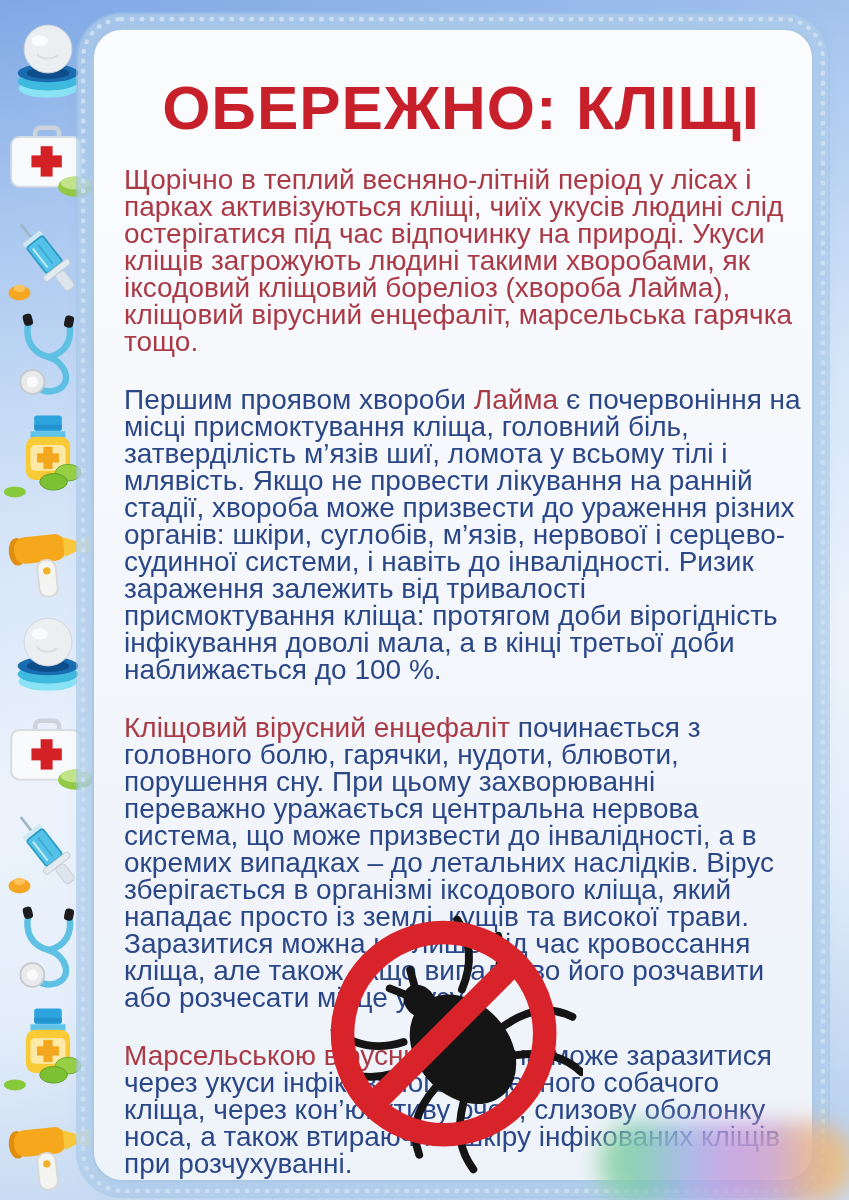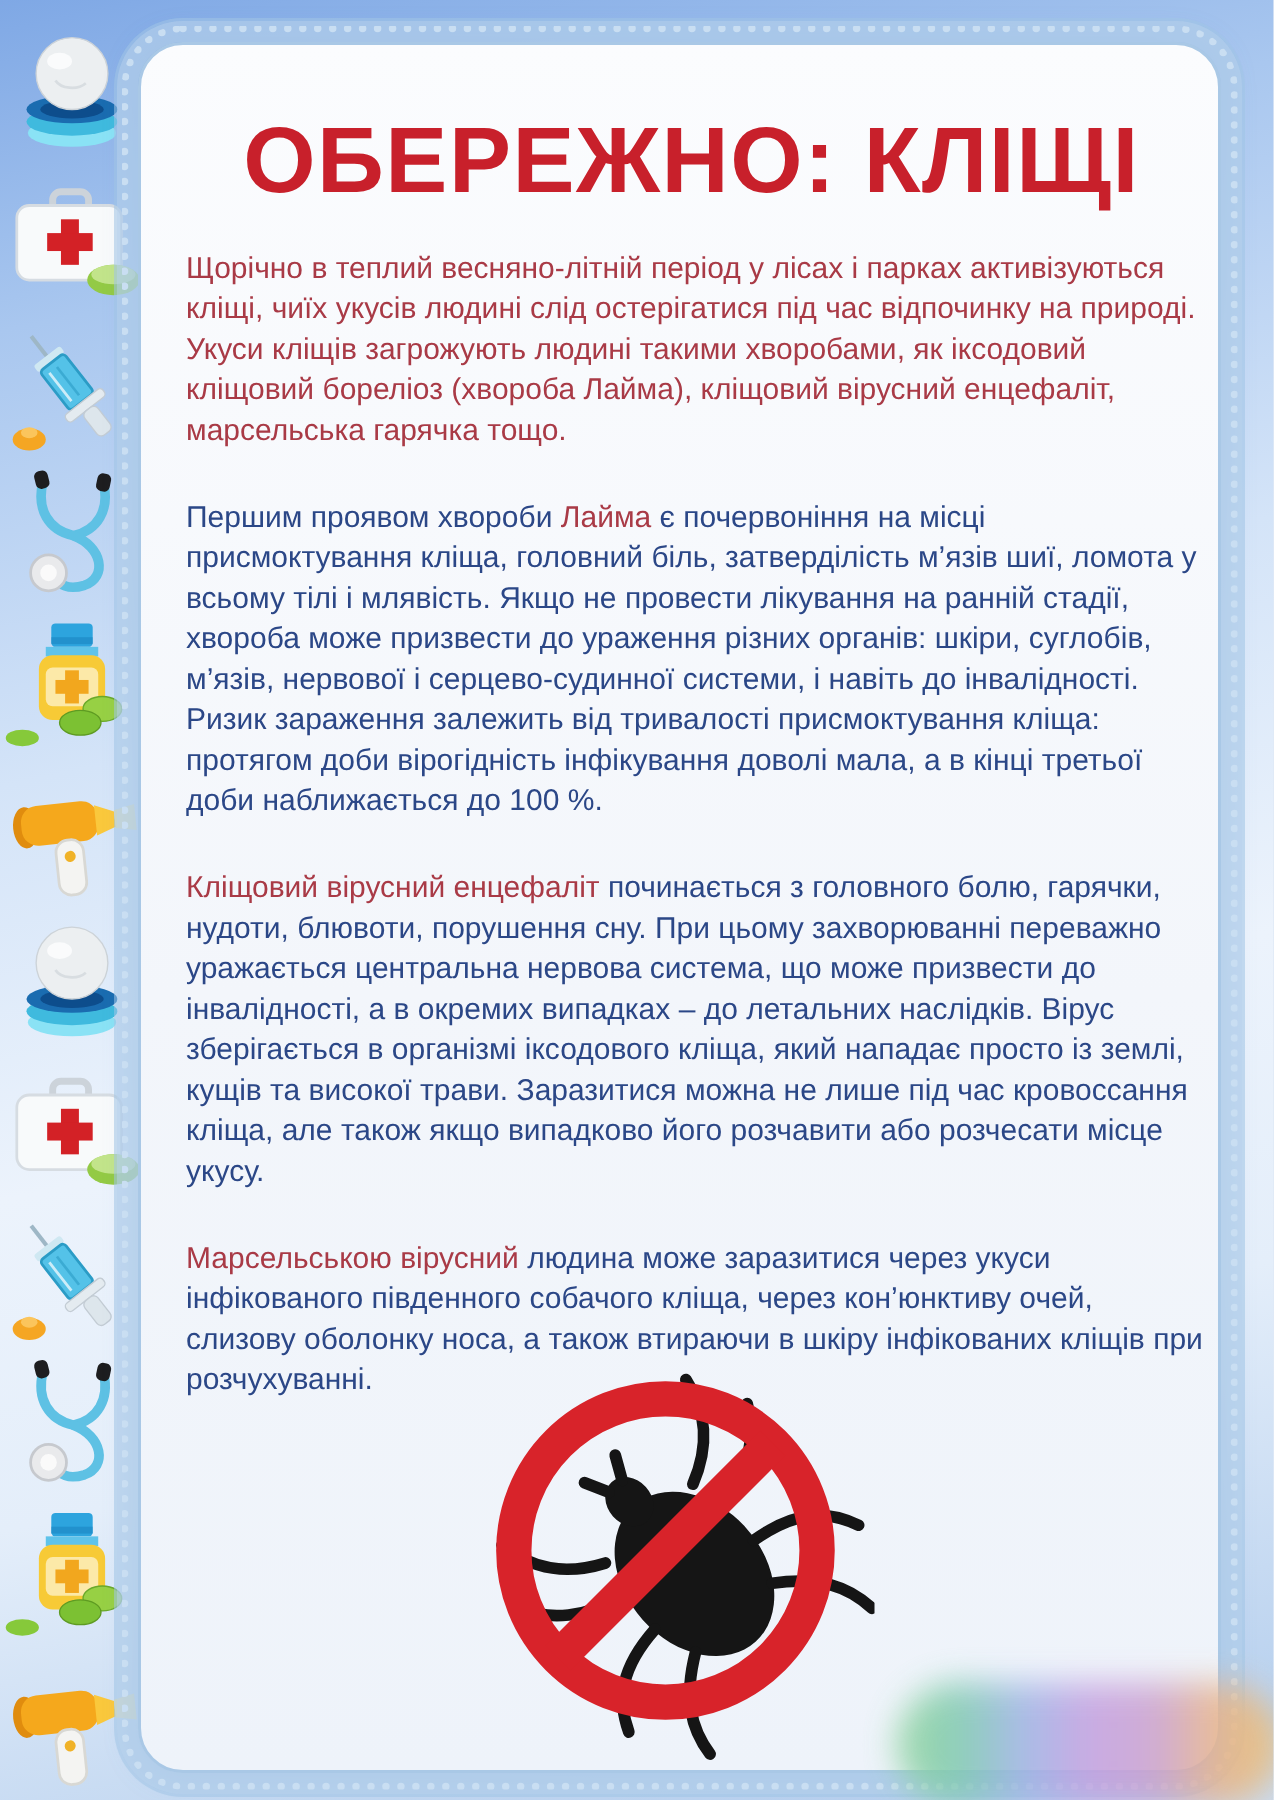--- a/index.html
+++ b/index.html
@@ -12,21 +12,21 @@
   .card{position:absolute;left:92px;top:28px;width:718px;height:1150px;
         background:linear-gradient(180deg,#fbfcfe 0%,#f3f6fb 55%,#eef3fa 100%);
         border-radius:30px;
         border:2px solid #a9c8e6;
         outline:5px dotted #c9def2;outline-offset:6px;
         box-shadow:0 0 0 14px rgba(186,211,238,.45),0 0 0 16px rgba(160,196,230,.55),0 0 22px rgba(110,150,200,.35);}
   .card-inner{position:absolute;inset:0;padding:44px 14px 0 30px;box-sizing:border-box;}
   h1.title{margin:0;text-align:center;font-size:62px;line-height:1.1;font-weight:bold;
            letter-spacing:1px;color:var(--title_red,#c8202b);}
   .paras{margin-top:24px;width:678px;}
-  .para{margin:16px 0 31px;font-size:20px;line-height:27px;font-weight:normal;}
+  .para{margin:16px 0 31px;font-size:28px;line-height:27px;font-weight:normal;}
   .para .red{color:var(--text_red,#a93a46);}
   .para .blue{color:var(--text_blue,#2b4787);}
   
   .icon-col{position:absolute;left:2px;top:15px;width:96px;height:1180px;
             display:flex;flex-direction:column;justify-content:space-between;}
   .side-icon{width:92px;height:92px;flex:0 0 auto;}
   .side-icon svg{width:92px;height:92px;display:block;}
   
   .sign{position:absolute;left:318px;top:903px;width:265px;height:280px;}
   .sign svg{width:100%;height:100%;}

